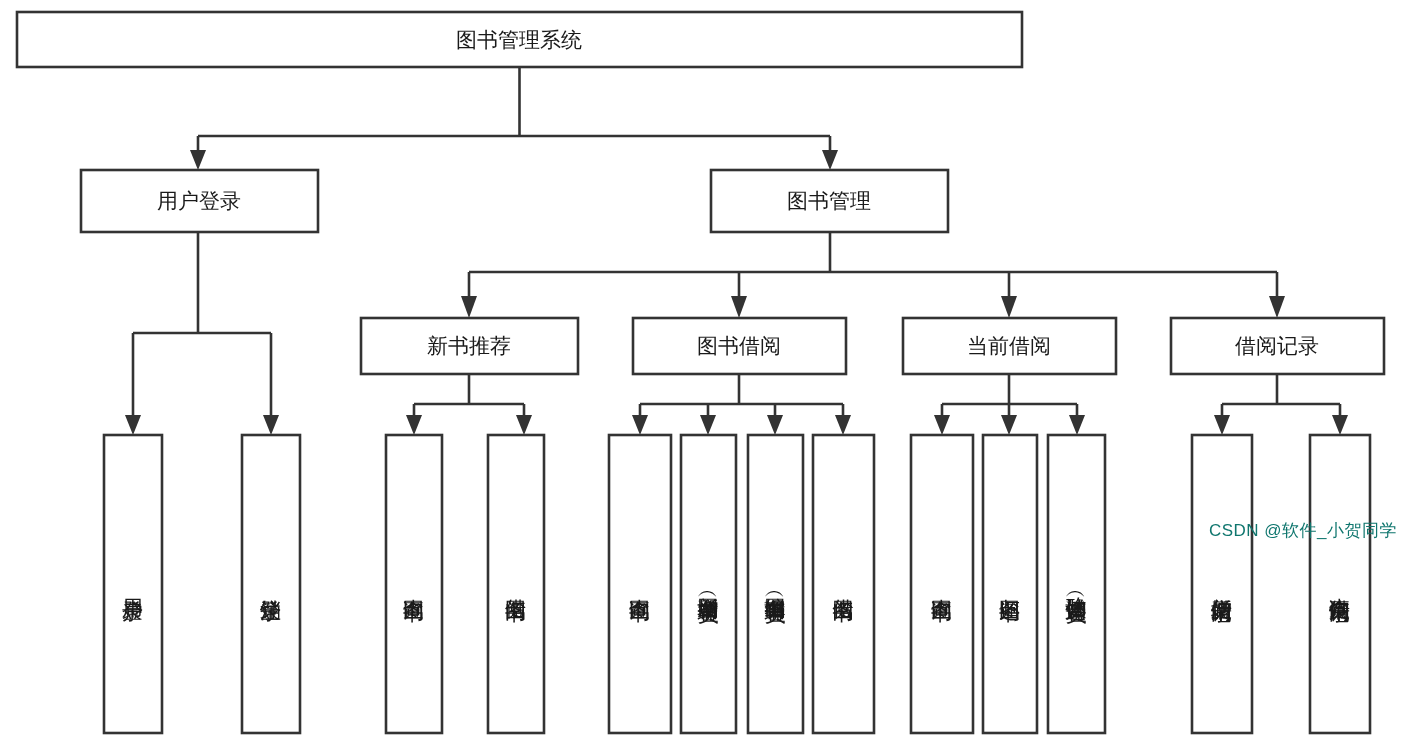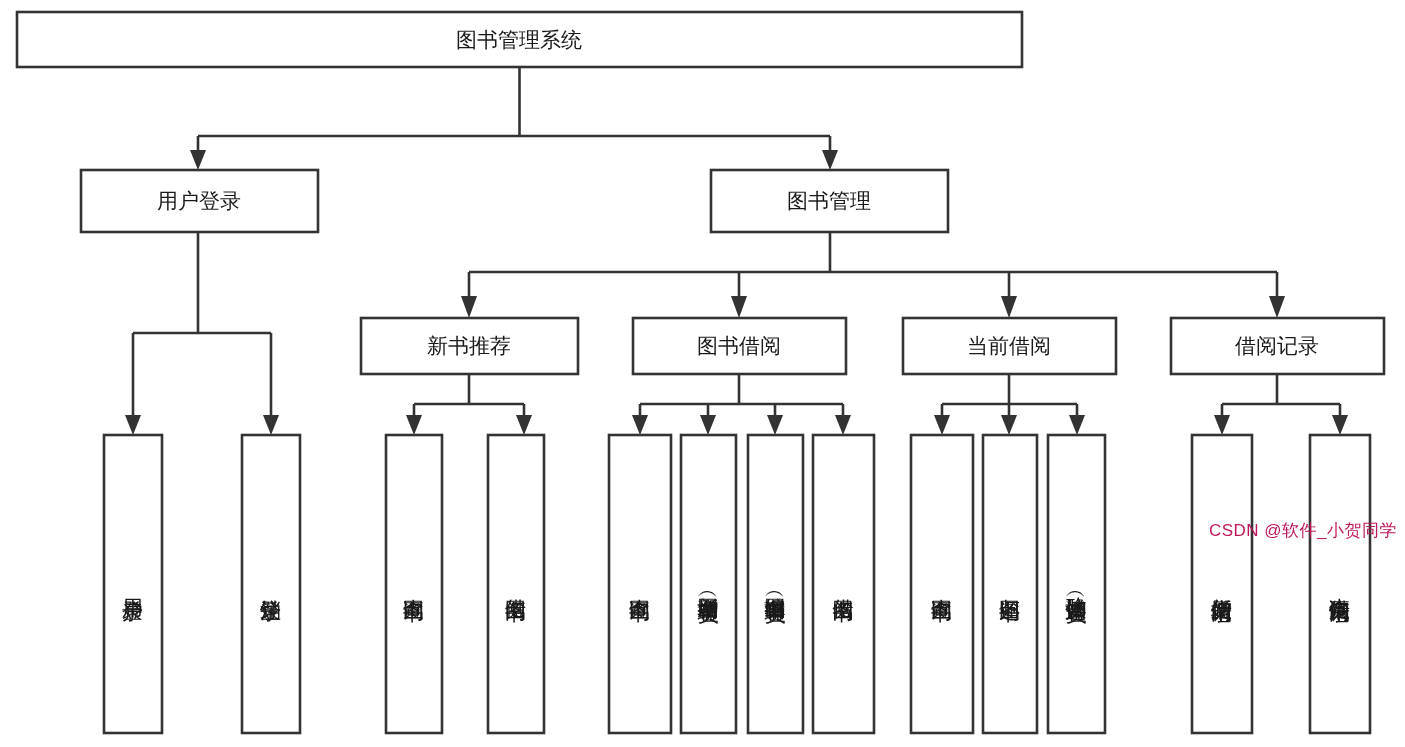--- a/index.html
+++ b/index.html
@@ -60,21 +60,21 @@
     justify-content: center;
     white-space: nowrap;
     pointer-events: none;
   }
   .watermark {
     position: absolute;
     right: 8px;
     bottom: 6px;
     font-family: "Liberation Sans", "DejaVu Sans", sans-serif;
     font-size: 17px;
-    color: #be185d;
+    color: #0f766e;
     letter-spacing: 0.5px;
     white-space: nowrap;
   }
 </style>
 </head>
 <body>
 
 <div id="diagram-root">
 
   <svg id="flow-svg" viewBox="0 0 1405 747">

